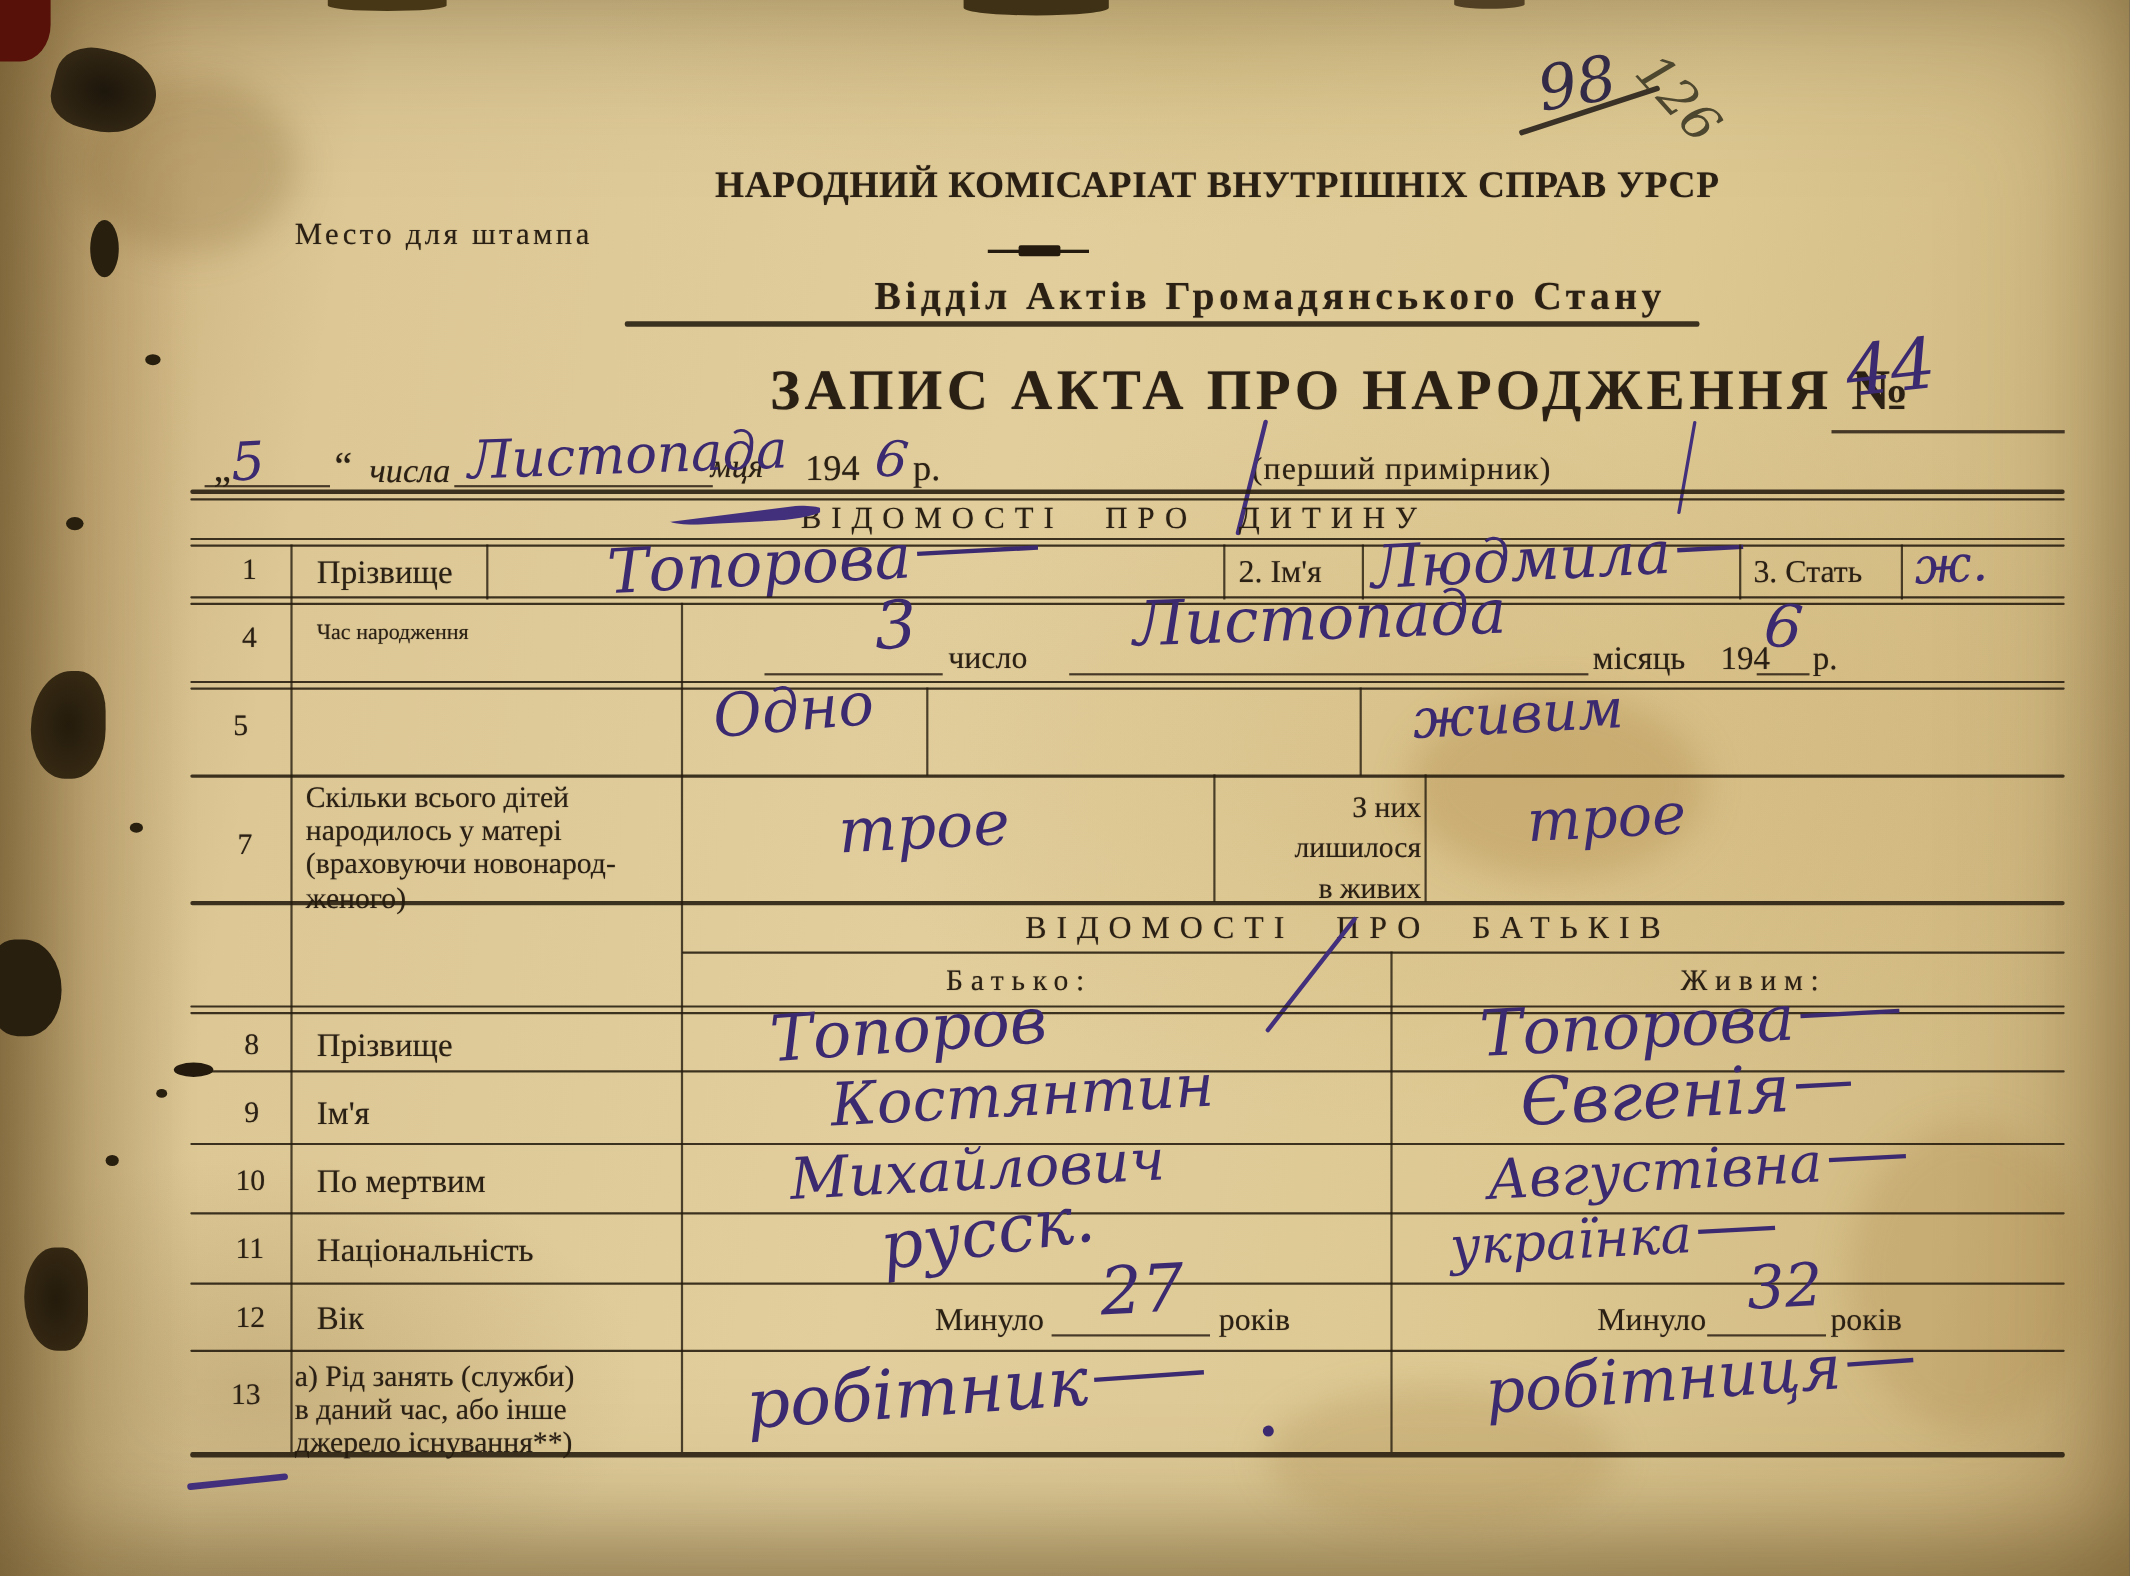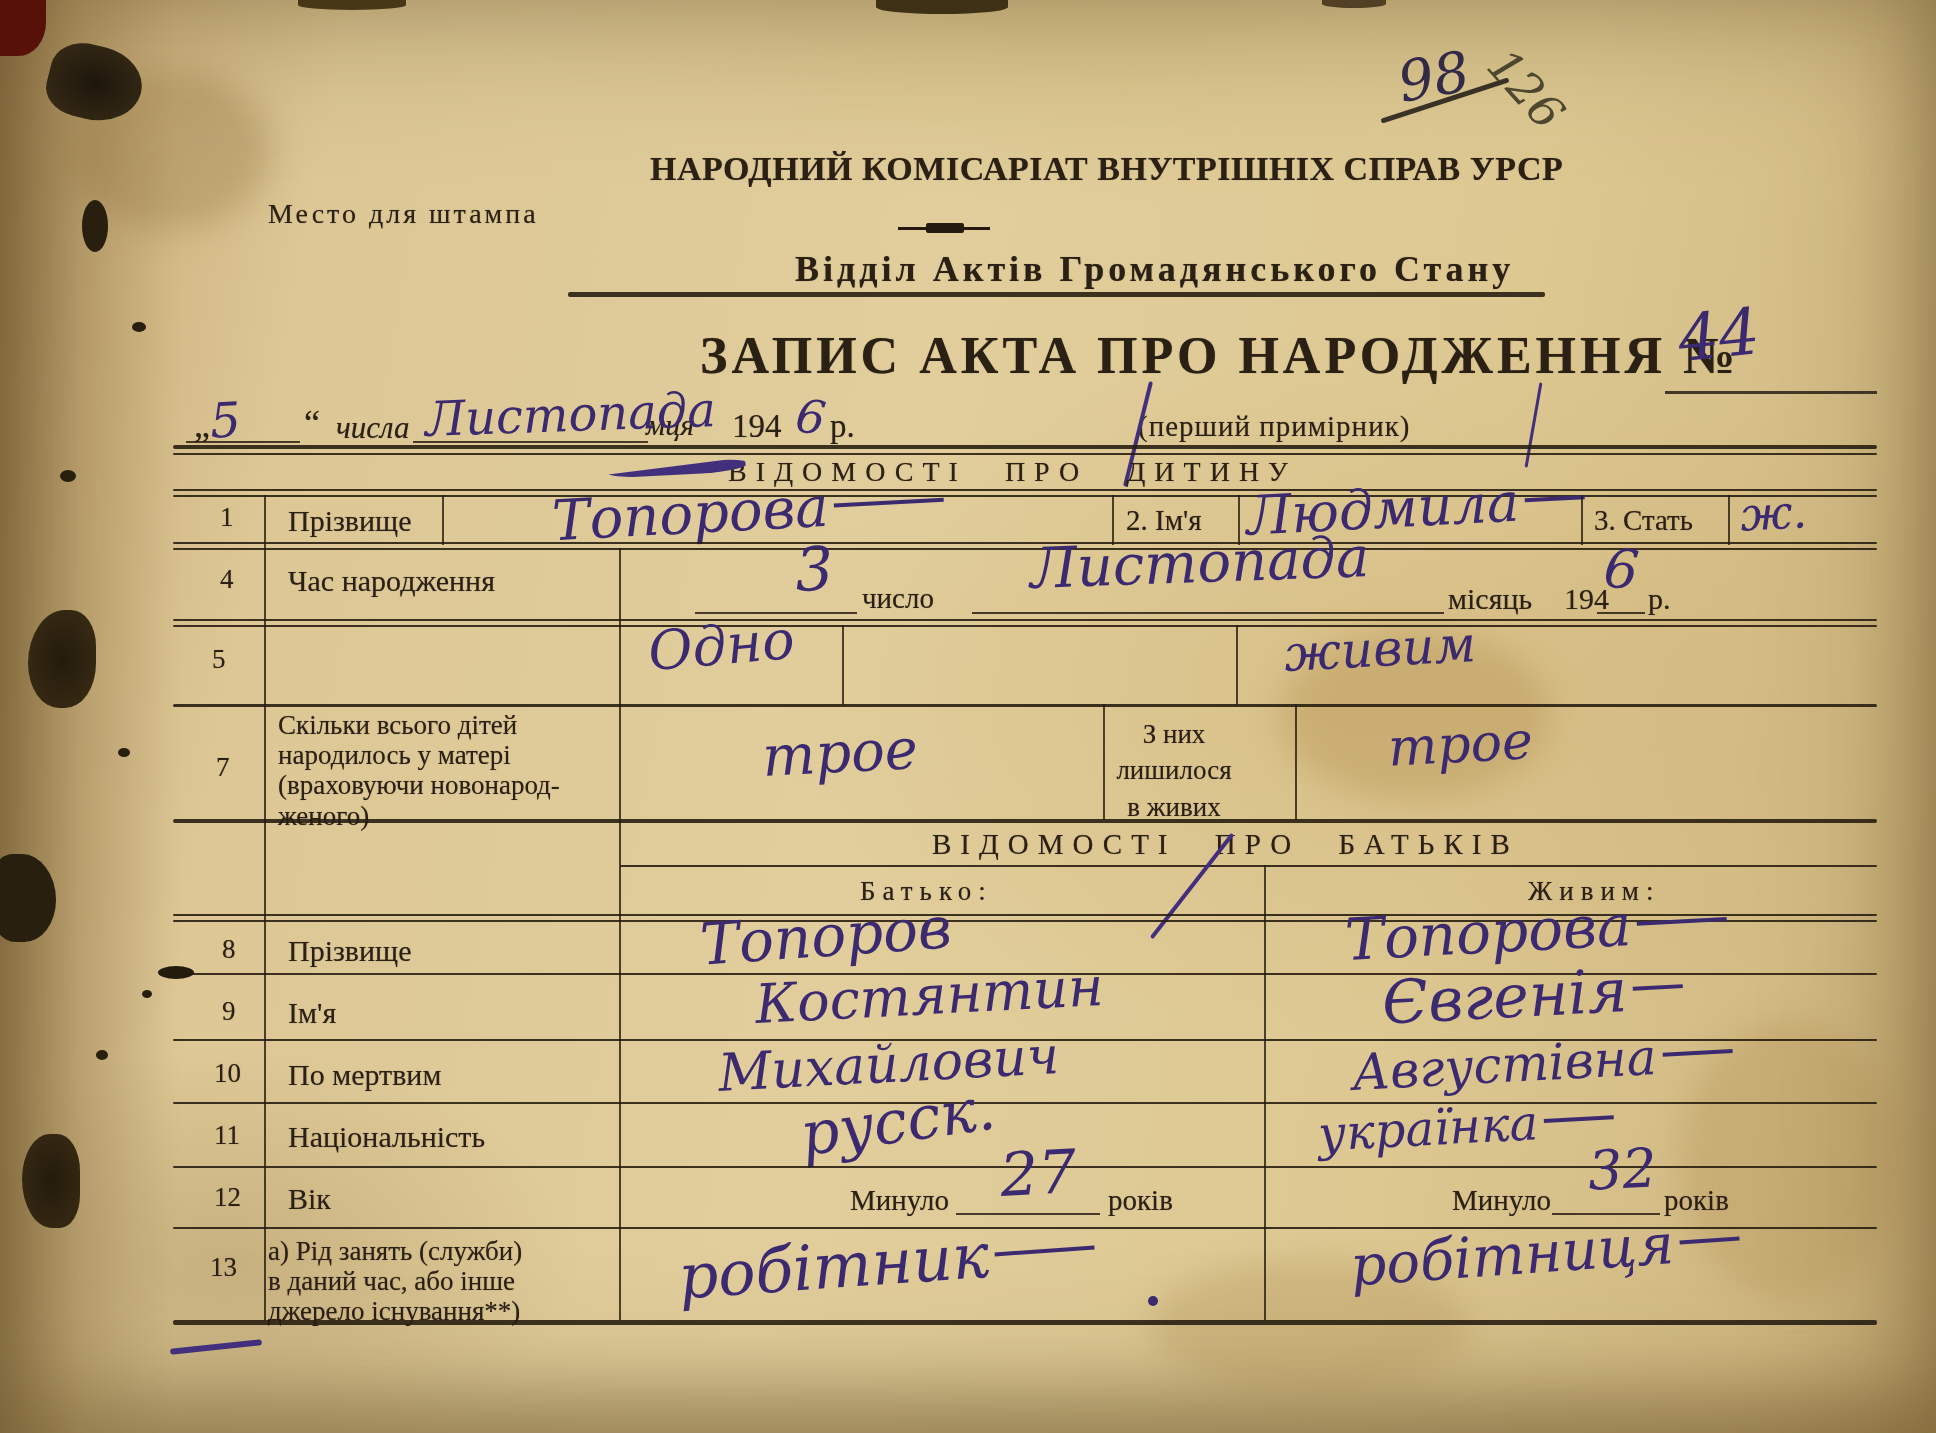--- a/index.html
+++ b/index.html
@@ -97,21 +97,21 @@
   <div class="hd" style="left:1740px;top:486px;font-size:46px">ж.</div>
   <div class="vr" style="left:442px;top:495px;height:50px"></div>
   <div class="vr" style="left:1112px;top:495px;height:50px"></div>
   <div class="vr" style="left:1238px;top:495px;height:50px"></div>
   <div class="vr" style="left:1581px;top:495px;height:50px"></div>
   <div class="vr" style="left:1728px;top:495px;height:50px"></div>
   <div class="hr" style="top:542px"></div>
   <div class="hr" style="top:548px"></div>
 
   <div class="pr" style="left:220px;top:564px;font-size:27px">4</div>
-  <div class="pr" style="left:288px;top:564px;font-size:30px">Час народження</div>
+  <div class="pr" style="left:288px;top:564px;font-size:20px">Час народження</div>
   <div class="hd" style="left:795px;top:534px;font-size:60px">3</div>
   <div class="ul" style="left:695px;top:612px;width:162px"></div>
   <div class="pr" style="left:862px;top:582px;font-size:29px">число</div>
   <div class="ul" style="left:972px;top:612px;width:472px"></div>
   <div class="hd" style="left:1030px;top:530px;font-size:56px;transform:rotate(-2deg)">Листопада</div>
   <div class="pr" style="left:1448px;top:582px;font-size:30px">місяць</div>
   <div class="pr" style="left:1564px;top:582px;font-size:30px">194</div>
   <div class="ul" style="left:1597px;top:612px;width:48px"></div>
   <div class="hd" style="left:1604px;top:538px;font-size:54px;transform:rotate(6deg)">6</div>
   <div class="pr" style="left:1648px;top:582px;font-size:30px">р.</div>
@@ -124,21 +124,21 @@
   <div class="vr" style="left:842px;top:625px;height:80px"></div>
   <div class="vr" style="left:1236px;top:625px;height:80px"></div>
   <div class="hr" style="top:704px;height:3px"></div>
 
   <div class="pr" style="left:216px;top:752px;font-size:27px">7</div>
   <div class="pr ml" style="left:278px;top:710px;font-size:27px">Скільки всього дітей
 народилось у матері
 (враховуючи новонарод-
 женого)</div>
   <div class="hd" style="left:762px;top:720px;font-size:56px">трое</div>
-  <div class="pr ml" style="left:1084px;top:716px;width:180px;text-align:center;font-size:27px;line-height:1.35">З них
+  <div class="pr ml" style="left:1112px;top:716px;width:180px;text-align:right;font-size:27px;line-height:1.35">З них
 лишилося
 в живих</div>
   <div class="hd" style="left:1388px;top:714px;font-size:52px">трое</div>
   <div class="vr" style="left:1103px;top:704px;height:116px"></div>
   <div class="vr" style="left:1295px;top:704px;height:116px"></div>
   <div class="hr" style="top:819px;height:4px"></div>
 
   <div class="pr sec" style="left:932px;top:828px;font-size:29px">ВІДОМОСТІ ПРО БАТЬКІВ</div>
   <div class="hr" style="left:620px;top:865px;width:1257px"></div>
   <div class="pr b" style="left:860px;top:876px;font-size:27px;letter-spacing:7px;font-weight:normal">Батько:</div>

